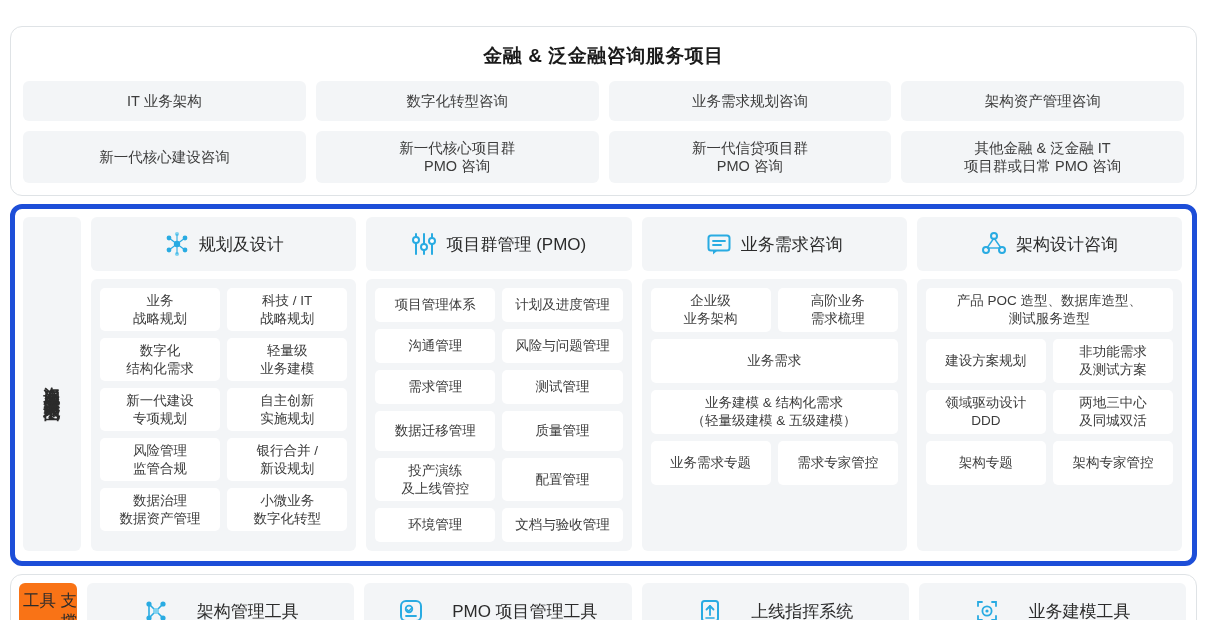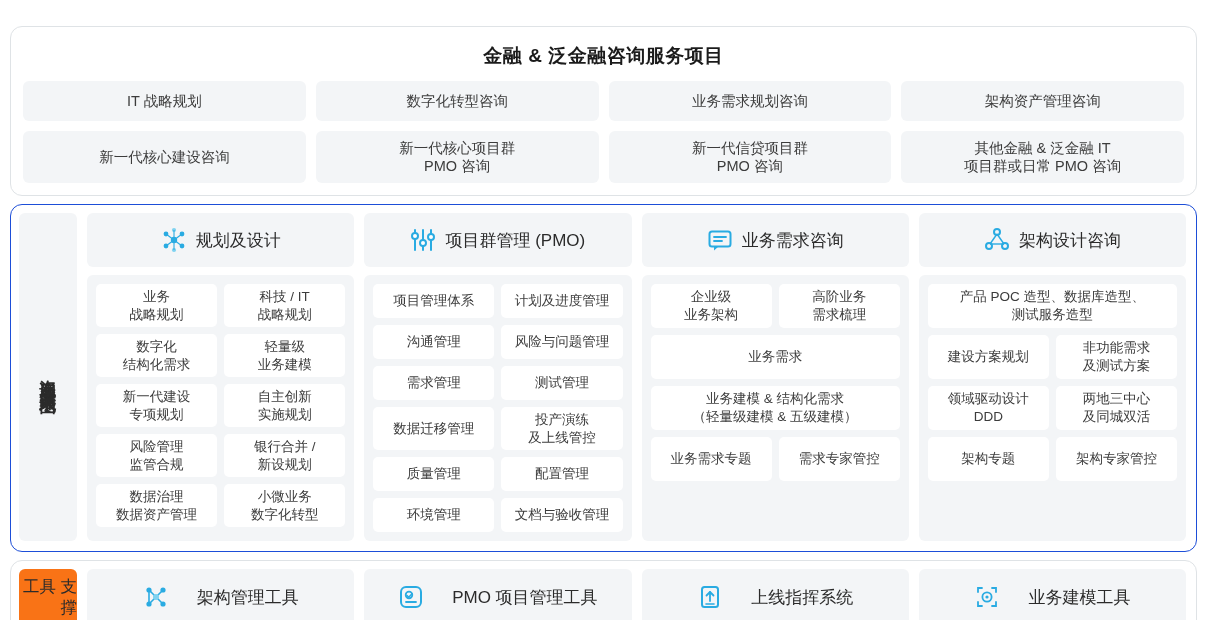--- a/index.html
+++ b/index.html
@@ -52,21 +52,21 @@
     color: #3c3c3c;
     line-height: 1.25;
     padding: 2px 6px;
     white-space: pre-line;
   }
   .top-row.two-line .top-cell { height: 52px; }
 
   
   .mid-panel {
     margin-top: 8px;
-    border: 1px solid #1d4ed8;
+    border: 5px solid #1d4ed8;
     border-radius: 12px;
     display: flex;
     padding: 8px 10px 10px 8px;
     background: #fff;
     justify-content: space-between;
   }
   .side-label {
     width: 58px;
     flex: 0 0 58px;
     background: #f3f5f7;
@@ -182,21 +182,21 @@
 </style>
 </head>
 <body>
 
 <div class="page">
 
   <div class="top-panel">
     <div class="top-title">金融 &amp; 泛金融咨询服务项目</div>
 
     <div class="top-row">
-      <div class="top-cell">IT 战略规划</div>
+      <div class="top-cell">IT 业务架构</div>
       <div class="top-cell">数字化转型咨询</div>
       <div class="top-cell">业务需求规划咨询</div>
       <div class="top-cell">架构资产管理咨询</div>
     </div>
 
     <div class="top-row two-line">
       <div class="top-cell">新一代核心建设咨询</div>
       <div class="top-cell">新一代核心项目群
 PMO 咨询</div>
       <div class="top-cell">新一代信贷项目群
@@ -281,23 +281,23 @@
         </div>
         <div class="col-body">
           <div class="grid2">
             <div class="chip single">项目管理体系</div>
             <div class="chip single">计划及进度管理</div>
             <div class="chip single">沟通管理</div>
             <div class="chip single">风险与问题管理</div>
             <div class="chip single">需求管理</div>
             <div class="chip single">测试管理</div>
             <div class="chip">数据迁移管理</div>
+            <div class="chip single">质量管理</div>
             <div class="chip">投产演练
 及上线管控</div>
-            <div class="chip single">质量管理</div>
             <div class="chip single">配置管理</div>
             <div class="chip single">环境管理</div>
             <div class="chip single">文档与验收管理</div>
           </div>
         </div>
       </div>
 
       <div class="col">
         <div class="col-head">
           <span class="ico">

